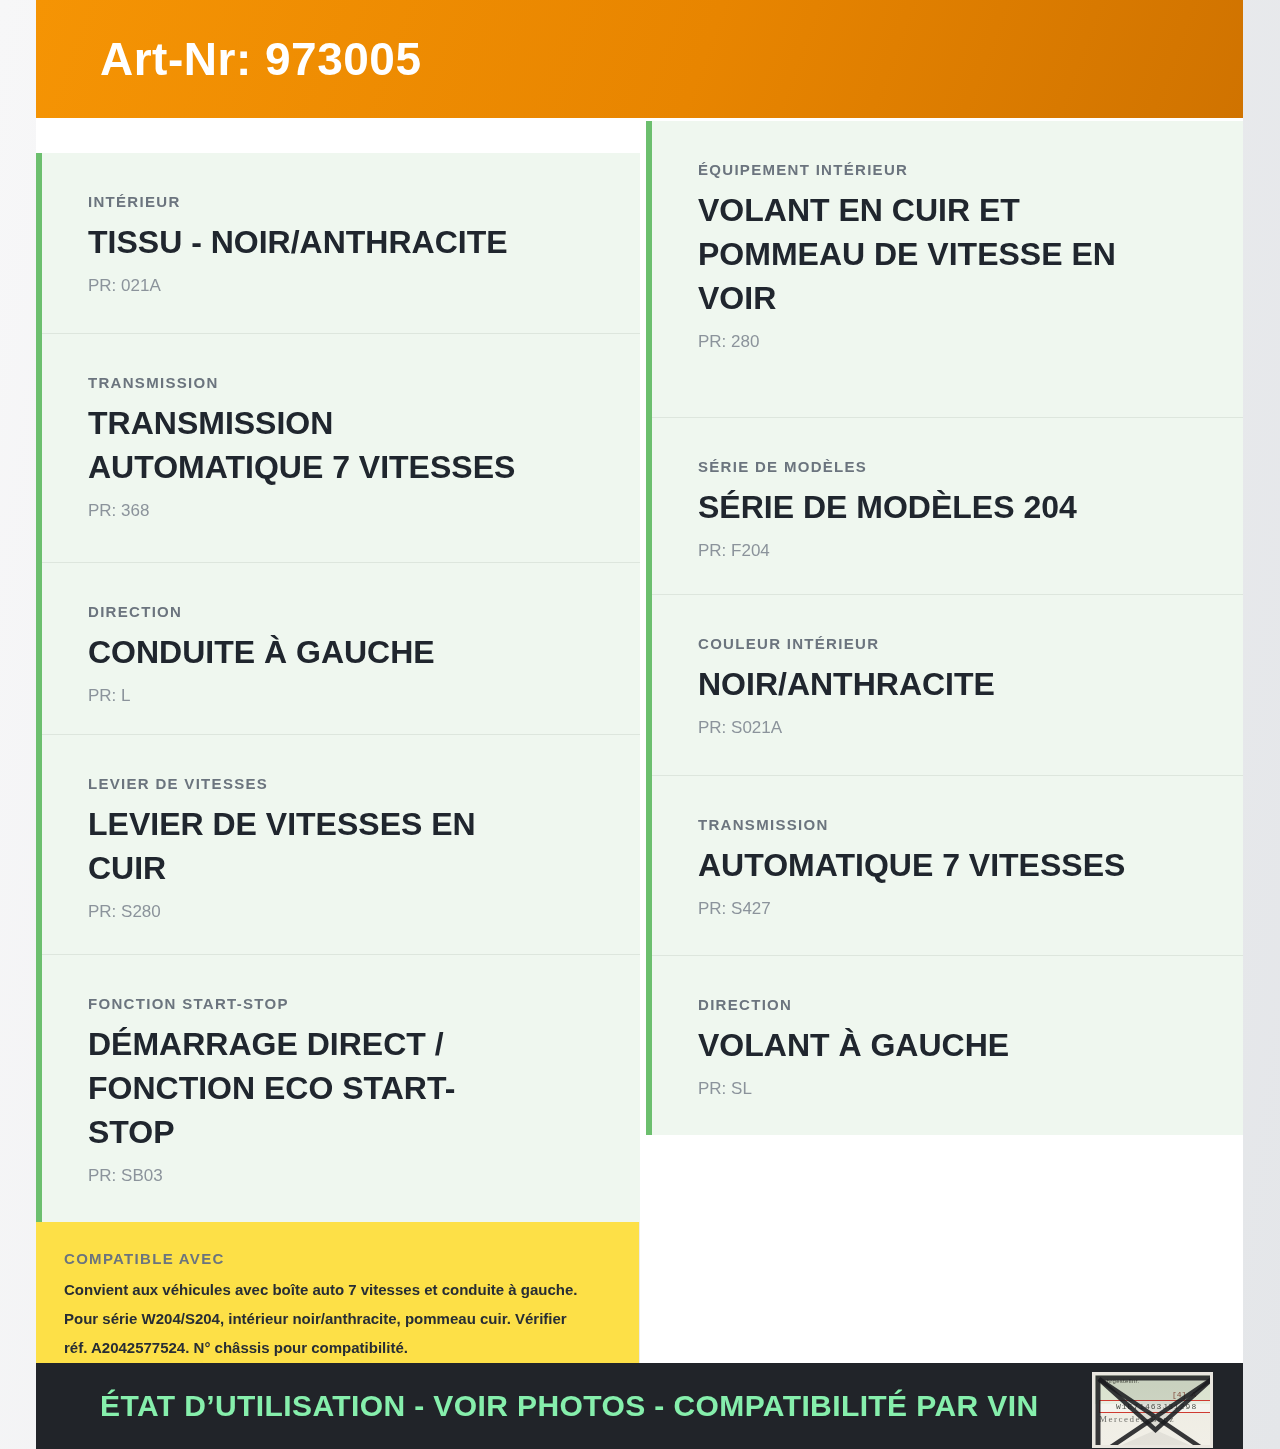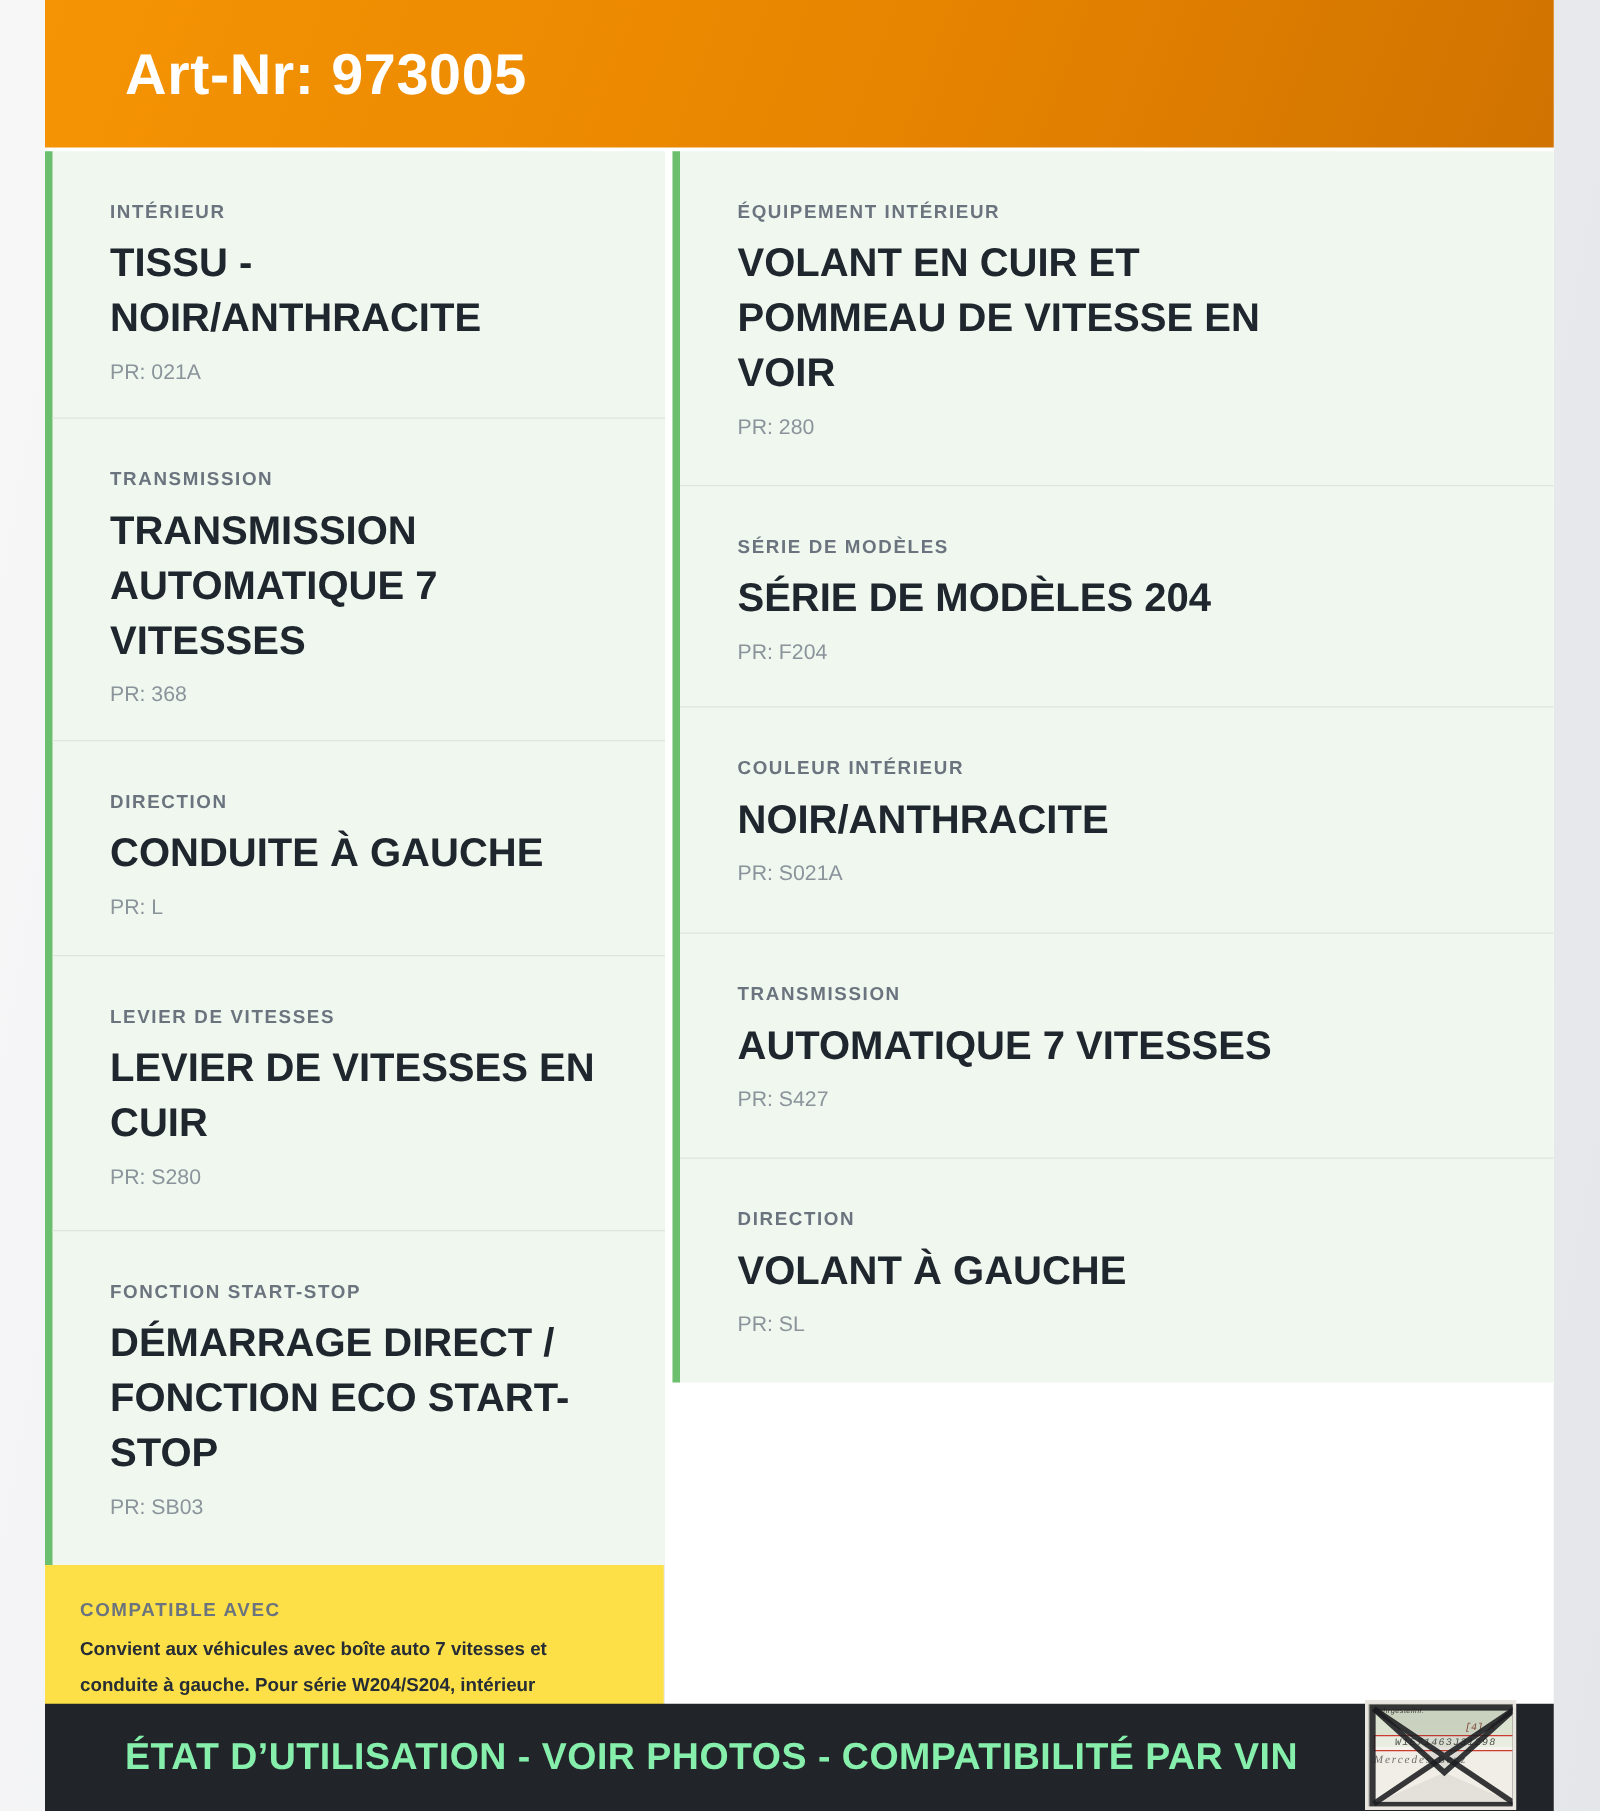--- a/index.html
+++ b/index.html
@@ -22,21 +22,21 @@
     display: flex; align-items: center;
     padding-left: 64px;
   }
   .banner h1 {
     margin: 0; color: #ffffff;
     font-size: 46px; font-weight: bold; letter-spacing: 0.5px; text-align: right;
   }
   
   .columns { display: flex; gap: 6px; margin-top: 3px; align-items: flex-start; }
   .col { display: flex; flex-direction: column; }
-  .col-left  { width: 496px; }
+  .col-left  { width: 604px; margin-top: 32px; }
   .col-right { flex: 1; }
   .stack {
     border-left: 6px solid #6cbf6e;
     background: #eff7ef;
   }
   .card { padding: 40px 42px 26px 46px; }
   .card + .card { border-top: 1px solid #dde6dd; }
   .card-label, .compat-label {
     font-size: 15px; font-weight: bold; letter-spacing: 1.3px;
     color: #6b747e; text-transform: uppercase;
@@ -48,21 +48,21 @@
     line-height: 44px; max-width: 452px;
   }
   .card-pr { font-size: 17px; color: #8b939b; }
   
   .col-left  .card:nth-of-type(1) { min-height: 180px; }
   .col-left  .card:nth-of-type(2) { min-height: 229px; }
   .col-left  .card:nth-of-type(3) { min-height: 172px; }
   .col-left  .card:nth-of-type(4) { min-height: 220px; }
   .col-left  .card:nth-of-type(5) { min-height: 268px; }
   .col-right .card:nth-of-type(1) { min-height: 267px; }
-  .col-right .card:nth-of-type(2) { min-height: 177px; }
+  .col-right .card:nth-of-type(2) { min-height: 177px; margin-top: 29px; }
   .col-right .card:nth-of-type(3) { min-height: 181px; }
   .col-right .card:nth-of-type(4) { min-height: 180px; }
   .col-right .card:nth-of-type(5) { min-height: 180px; }
   
   .compat {
     background: #fde047;
     min-height: 170px;
     padding: 28px 30px 20px 28px;
     border-right: 1px solid #ececec;
   }
@@ -79,25 +79,24 @@
     background: #212429;
     display: flex; align-items: center;
     padding-left: 64px;
   }
   .footer-text {
     color: #86efac; font-size: 30px; font-weight: bold; letter-spacing: 0.4px;
   }
   
   .vin-doc {
     position: absolute; right: 30px; bottom: 1px;
-    width: 121px; height: 88px;
+    width: 121px; height: 76px;
     background: linear-gradient(#d9e2cd 0%, #dde5d2 42%, #efede4 42%, #f1efe7 100%);
     border: 3px solid #e9e6df;
     overflow: hidden;
-    font-style: italic;
   }
   .doc-caption {
     font-size: 6px; color: #44483f; padding: 3px 0 0 4px; letter-spacing: 0.3px;
   }
   .doc-ref {
     font-size: 8px; color: #8a4a3a; text-align: right; padding-right: 14px;
     margin-top: 6px; font-family: "Liberation Mono", monospace;
   }
   .vin-row {
     display: flex; align-items: center; gap: 3px;

